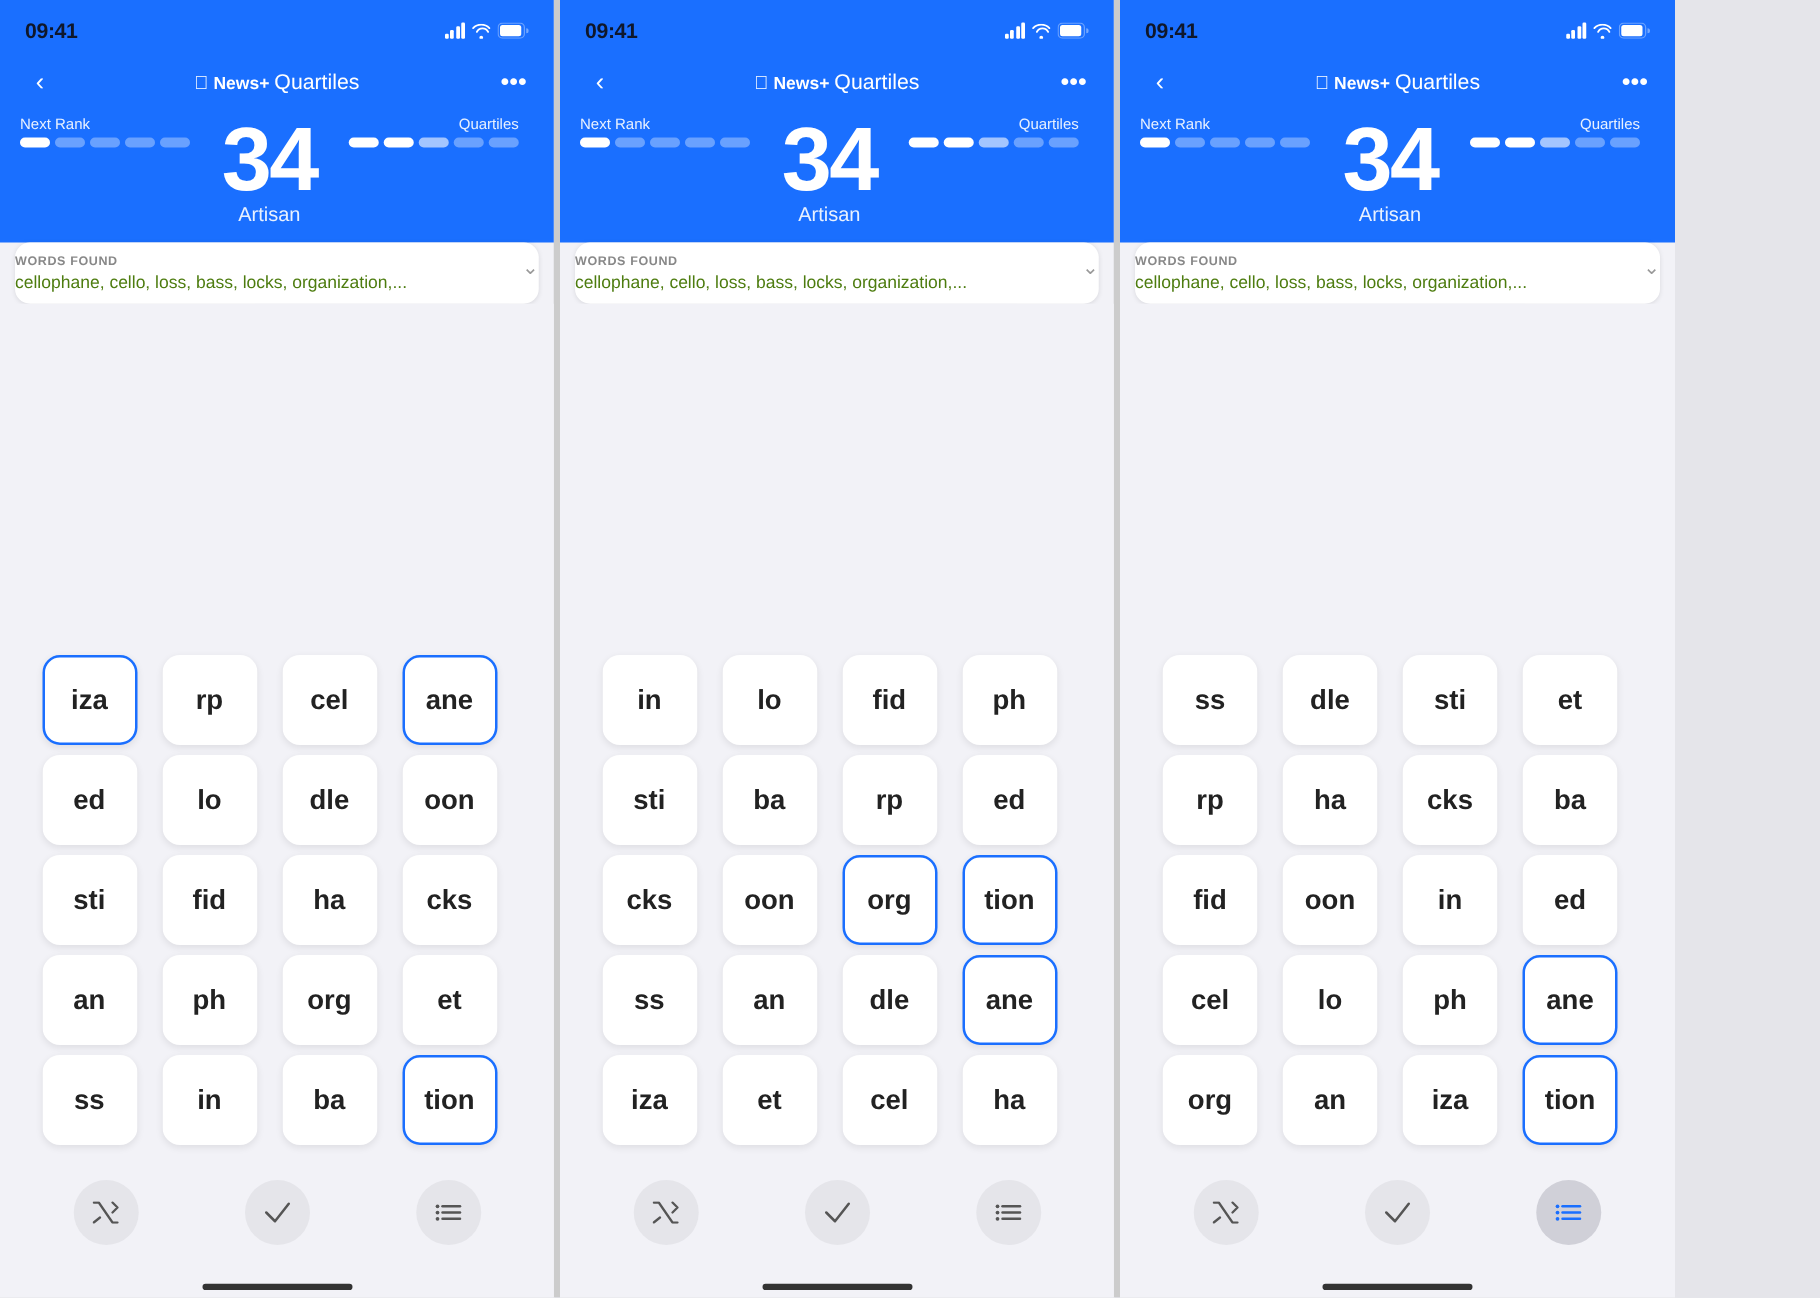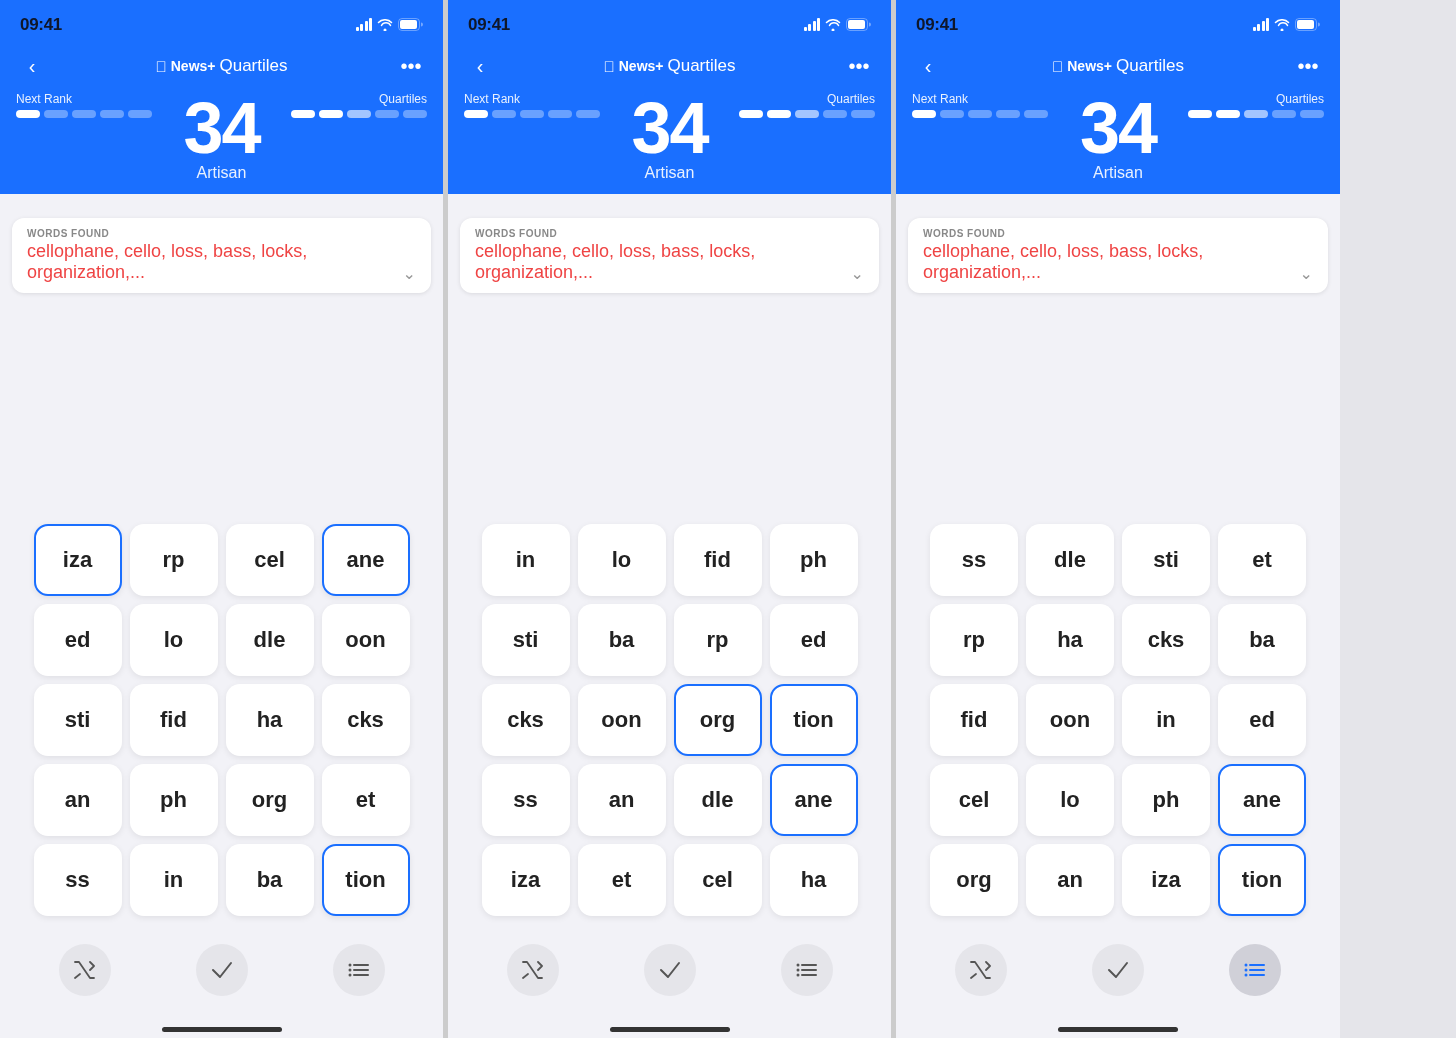--- a/index.html
+++ b/index.html
@@ -96,21 +96,21 @@
       font-weight: 400;
       font-size: 17px;
     }
 
     
     .score-header {
       background: #1a6fff;
       display: flex;
       align-items: flex-start;
       justify-content: space-between;
-      padding: 4px 16px 12px 16px;
+      padding: 4px 28px 12px 16px;
     }
     .score-side {
       display: flex;
       flex-direction: column;
       align-items: flex-start;
       min-width: 80px;
     }
     .score-side-right {
       align-items: flex-end;
     }
@@ -148,39 +148,39 @@
     }
     .score-rank {
       color: rgba(255,255,255,0.9);
       font-size: 16px;
       font-weight: 500;
     }
 
     
     .words-found-bar {
       background: white;
-      margin: 24px 12px;
+      margin: 0 12px;
       border-radius: 12px;
-      padding: 10px 15px;
-      display: flex;
-      align-items: flex-end;
+      padding: 10px 0;
+      display: flex;
+      align-items: flex-start;
       justify-content: space-between;
       box-shadow: 0 1px 4px rgba(0,0,0,0.1);
     }
     .words-found-label {
       font-size: 10px;
       font-weight: 700;
       color: #888;
       letter-spacing: 0.5px;
       text-transform: uppercase;
       margin-bottom: 2px;
     }
     .words-found-text {
-      font-size: 18px;
-      color: #ef4444;
+      font-size: 14px;
+      color: #4d7c0f;
     }
     .words-found-chevron {
       color: #999;
       font-size: 16px;
     }
 
     
     .game-area {
       flex: 1;
       background: #f2f2f7;
@@ -194,21 +194,21 @@
     
     .tile-grid {
       display: grid;
       grid-template-columns: repeat(4, 88px);
       gap: 8px;
       padding: 0 16px;
       margin-bottom: 12px;
     }
 
     .tile {
-      width: 88px;
+      width: 76px;
       height: 72px;
       background: white;
       border-radius: 14px;
       display: flex;
       align-items: center;
       justify-content: center;
       font-size: 22px;
       font-weight: 600;
       color: #222;
       box-shadow: 0 2px 6px rgba(0,0,0,0.08);

